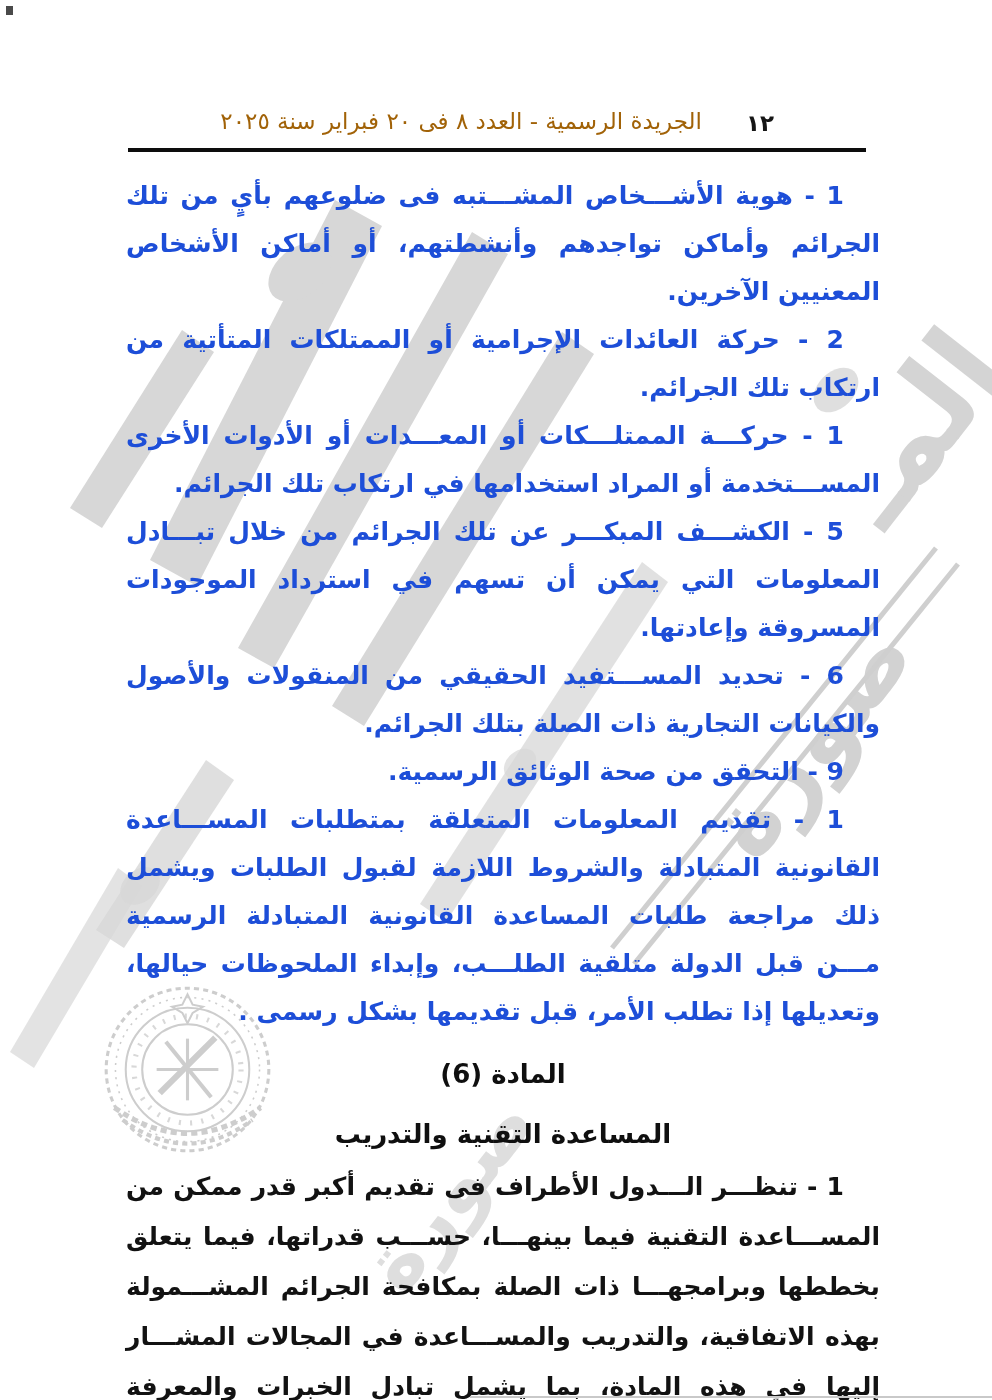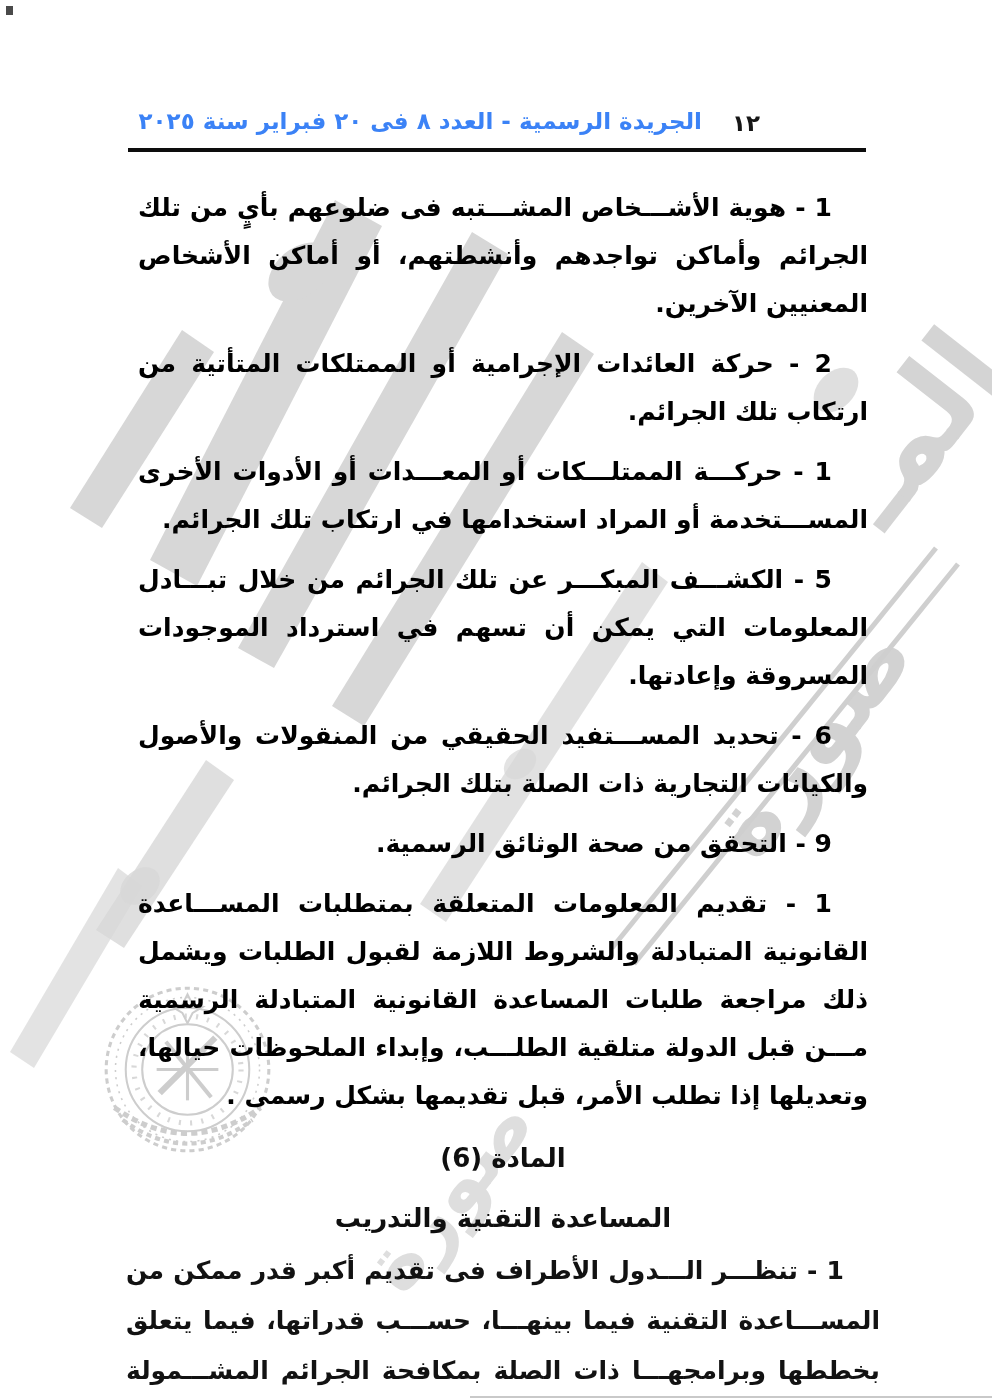--- a/index.html
+++ b/index.html
@@ -10,45 +10,44 @@
     background:#ffffff;
     overflow:hidden;
     font-family:"DejaVu Sans",sans-serif;
     color:#111;
     direction:rtl;
   }
   
   .hdr-title{
     position:absolute;top:108px;left:262px;width:440px;
     text-align:center;
-    font-size:23px;font-weight:700;letter-spacing:0;
+    font-size:23px;font-weight:400;letter-spacing:0;
     white-space:nowrap;
-    color:#3b82f6;
+    color:#a16207;
   }
   .hdr-num{
     position:absolute;top:110px;left:718px;width:56px;
-    text-align:center;
     font-size:23px;font-weight:700;color:#161616;
   }
   .hdr-rule{
     position:absolute;top:148px;left:128px;width:738px;height:4px;
     background:#0d0d0d;
   }
   
   .content{
     position:absolute;top:172px;right:112px;width:754px;
     z-index:3;
   }
   .content p.item{
-    margin:12px;
+    margin:0;
     font-size:25px;font-weight:700;
     line-height:48px;
     text-align:justify;
     text-indent:36px;
-    color:#000000;
+    color:#1d4ed8;
   }
   .article-heading,.article-subheading{
     margin:16px 0 2px 0;
     text-align:center;
     font-size:26px;font-weight:800;
     line-height:44px;
     color:#0f0f0f;
     text-indent:0;
   }
   .article-subheading{margin:16px 0 6px 0;}

